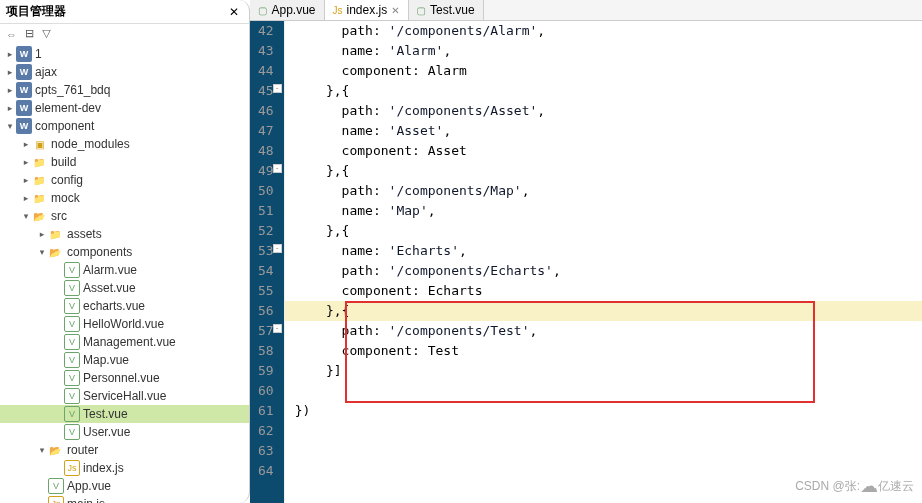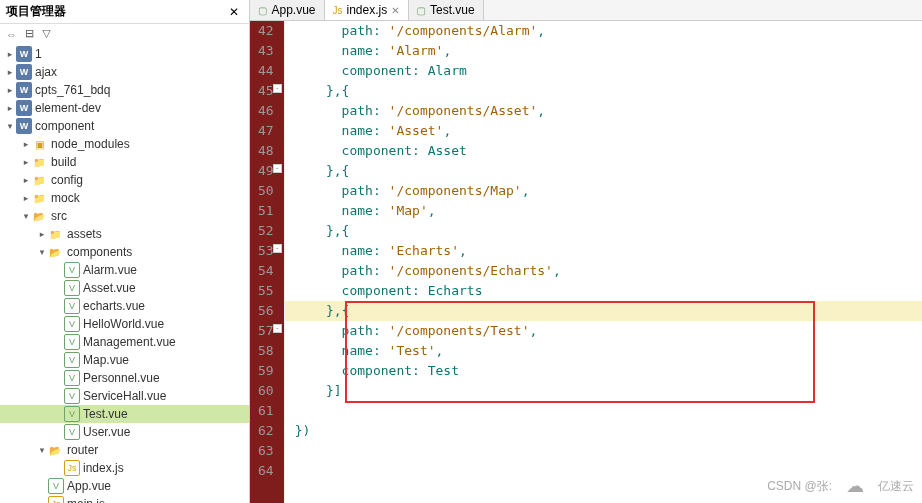--- a/index.html
+++ b/index.html
@@ -1,18 +1,18 @@
 <!DOCTYPE html>
 <html><head>
 <meta charset="utf-8">
 <style>
 * { margin: 0; padding: 0; box-sizing: border-box; }
 body { font-family: "Microsoft YaHei", Tahoma, sans-serif; font-size: 12px; background: #fff; overflow: hidden; }
 .container { display: flex; width: 922px; height: 503px; }
-.sidebar { width: 250px; background: #fff; border-right: 1px solid #ccc; display: flex; flex-direction: column; }
+.sidebar { width: 250px; background: #fff; border-right: 1px solid #ccc; display: flex; flex-direction: column; border-radius: 11px; }
 .sidebar-header { display: flex; align-items: center; padding: 3px 6px; border-bottom: 1px solid #ddd; }
 .sidebar-title { font-weight: bold; flex: 1; }
 .sidebar-close { padding: 0 4px; cursor: pointer; }
 .toolbar-icons { display: flex; gap: 8px; padding: 3px 6px; align-items: center; }
 .toolbar-icons span { cursor: pointer; color: #555; font-size: 11px; }
 .tree { flex: 1; overflow-y: auto; padding: 2px 0; scrollbar-width: thin; }
 .tree-item { display: flex; align-items: center; padding: 1px 4px; cursor: pointer; white-space: nowrap; }
 .tree-item.selected { background: #cfe8a8; }
 .twisty { width: 12px; font-size: 9px; color: #636363; text-align: center; }
 .icon { width: 16px; height: 16px; display: inline-flex; align-items: center; justify-content: center; margin-right: 3px; font-size: 10px; }
@@ -25,30 +25,30 @@
 .label { color: #333; }
 .editor { flex: 1; display: flex; flex-direction: column; position: relative; }
 .tabs { display: flex; border-bottom: 1px solid #ccc; background: #f5f5f5; }
 .tab { display: flex; align-items: center; padding: 3px 8px; border-right: 1px solid #ccc; background: #f0f0f0; cursor: pointer; gap: 4px; }
 .tab.active { background: #fff; }
 .tab-icon { font-size: 10px; }
 .tab-icon.vue { color: #6ca56c; }
 .tab-icon.js { color: #d4a017; }
 .tab-close { color: #888; font-size: 10px; }
 .code-area { flex: 1; display: flex; font-family: Consolas, monospace; font-size: 13px; line-height: 20px; position: relative; overflow: auto; }
-.gutter { background: #7f1d1d; color: #999; text-align: right; padding: 0 10px 0 8px; user-select: none; border-right: 1px solid #eee; }
+.gutter { background: #0c4a6e; color: #999; text-align: right; padding: 0 10px 0 8px; user-select: none; border-right: 1px solid #eee; }
 .gutter-line { height: 20px; position: relative; }
 .fold-mark { position: absolute; right: -8px; top: 3px; font-size: 8px; color: #999; border: 1px solid #ccc; width: 9px; height: 9px; line-height: 7px; text-align: center; background: #fff; cursor: pointer; }
 .code-lines { flex: 1; position: relative; }
 .line { height: 20px; padding-left: 10px; white-space: pre; }
 .line.highlight-row { background: #f9f2c7; }
-.str { color: #a16207; }
-.punc { color: #0f766e; }
+.str { color: #0f172a; }
+.punc { color: #000000; }
 .red-box { position: absolute; border: 2px solid #e03030; pointer-events: none; }
-.watermark { position: absolute; right: 8px; bottom: 6px; font-size: 12px; color: #aaa; display: flex; align-items: center; gap: 14px; }
+.watermark { position: absolute; right: 8px; bottom: 6px; font-size: 12px; color: #aaa; display: flex; align-items: center; gap: 0; }
 .watermark .cloud { font-size: 18px; }
 .pad0 { padding-left: 4px; }
 .pad1 { padding-left: 20px; }
 .pad2 { padding-left: 36px; }
 .pad3 { padding-left: 52px; }
 </style>
 </head>
 <body>
 
 <div class="container">
@@ -248,21 +248,20 @@
           <div class="line"><span class="punc">      component: Asset</span></div>
           <div class="line"><span class="punc">    },{</span></div>
           <div class="line"><span class="punc">      path: </span><span class="str">'/components/Map'</span><span class="punc">,</span></div>
           <div class="line"><span class="punc">      name: </span><span class="str">'Map'</span><span class="punc">,</span></div>
           <div class="line"><span class="punc">    },{</span></div>
           <div class="line"><span class="punc">      name: </span><span class="str">'Echarts'</span><span class="punc">,</span></div>
           <div class="line"><span class="punc">      path: </span><span class="str">'/components/Echarts'</span><span class="punc">,</span></div>
           <div class="line"><span class="punc">      component: Echarts</span></div>
           <div class="line highlight-row"><span class="punc">    },{</span></div>
           <div class="line"><span class="punc">      path: </span><span class="str">'/components/Test'</span><span class="punc">,</span></div>
-          <div class="line"><span class="punc">      name: </span><span class="str">'Test'</span><span class="punc">,</span></div>
           <div class="line"><span class="punc">      component: Test</span></div>
           <div class="line"><span class="punc">    }]</span></div>
           <div class="line"><span class="punc"></span></div>
           <div class="line"><span class="punc">})</span></div>
           <div class="line"><span class="punc"></span></div>
         </div>
     </div>
     <div class="watermark">
       <span>CSDN @张:</span>
       <span class="cloud">☁</span>

